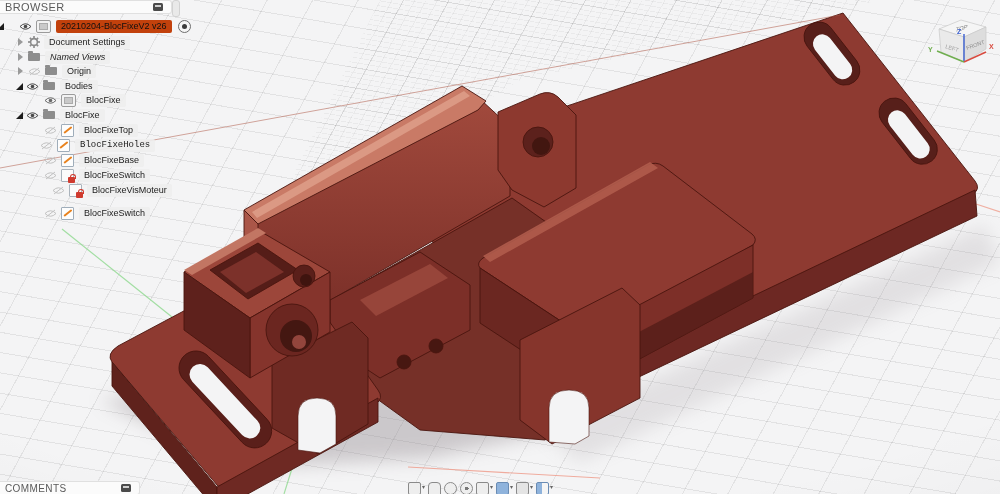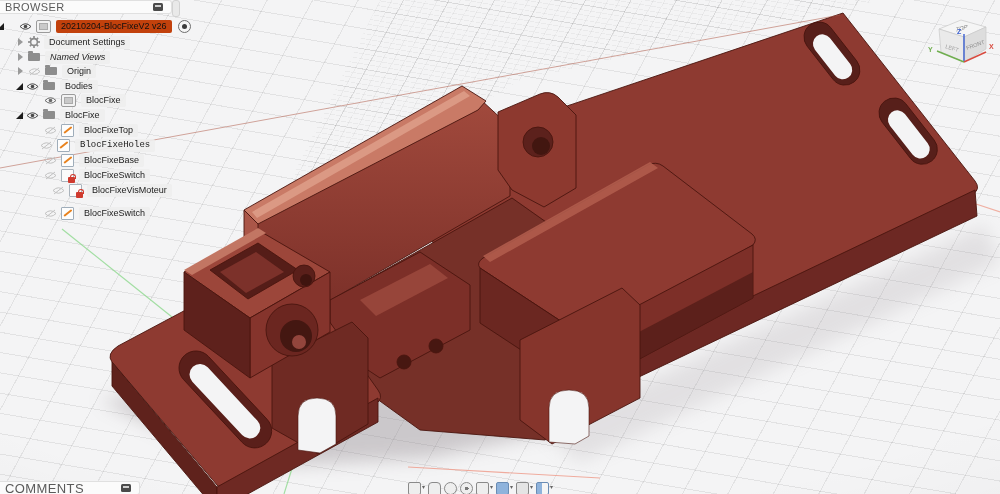--- a/index.html
+++ b/index.html
@@ -43,21 +43,21 @@
   .sk.lock:after{background:none;}
   .lockg{position:absolute;right:-2px;bottom:-2px;width:7px;height:6px;background:#cf3a2e;border-radius:1px;}
   .lockg:before{content:"";position:absolute;left:1.5px;top:-3px;width:4px;height:4px;border:1.2px solid #cf3a2e;border-bottom:none;border-radius:3px 3px 0 0;}
   .radio{width:11px;height:11px;border:1px solid #6e6e6e;border-radius:50%;background:#f6f6f6;margin-left:6px;position:relative;}
   .radio:after{content:"";position:absolute;left:3px;top:3px;width:5px;height:5px;border-radius:50%;background:#3c3c3c;}
   .gear{width:12px;height:12px;margin-right:4px;}
 
   
   .comments{position:absolute;left:0;top:481px;width:140px;height:14px;background:#fbfbfb;
     border:1px solid #e0e0e0;border-left:none;box-sizing:border-box;border-radius:0 3px 3px 0;
-    display:flex;align-items:center;font-size:13px;color:#5a5a5a;letter-spacing:.4px;}
+    display:flex;align-items:center;font-size:10px;color:#5a5a5a;letter-spacing:.4px;}
   .comments .ttl{margin-left:5px;flex:1;}
 
   
   .navbar{position:absolute;left:408px;top:482px;width:196px;height:12px;overflow:hidden;
     display:flex;align-items:flex-start;gap:3px;}
   .nav-item{display:flex;align-items:flex-start;}
   .caret{font-size:6px;color:#666;line-height:10px;margin-left:1px;}
   .nv{width:13px;height:13px;border:1px solid #8a8a8a;border-radius:2px;background:#eee;box-sizing:border-box;}
   .nv.round{border-radius:50%;}
   .nv.blue{background:#8fb3dc;border-color:#placeholder;border-color:#6a8cb4;}

